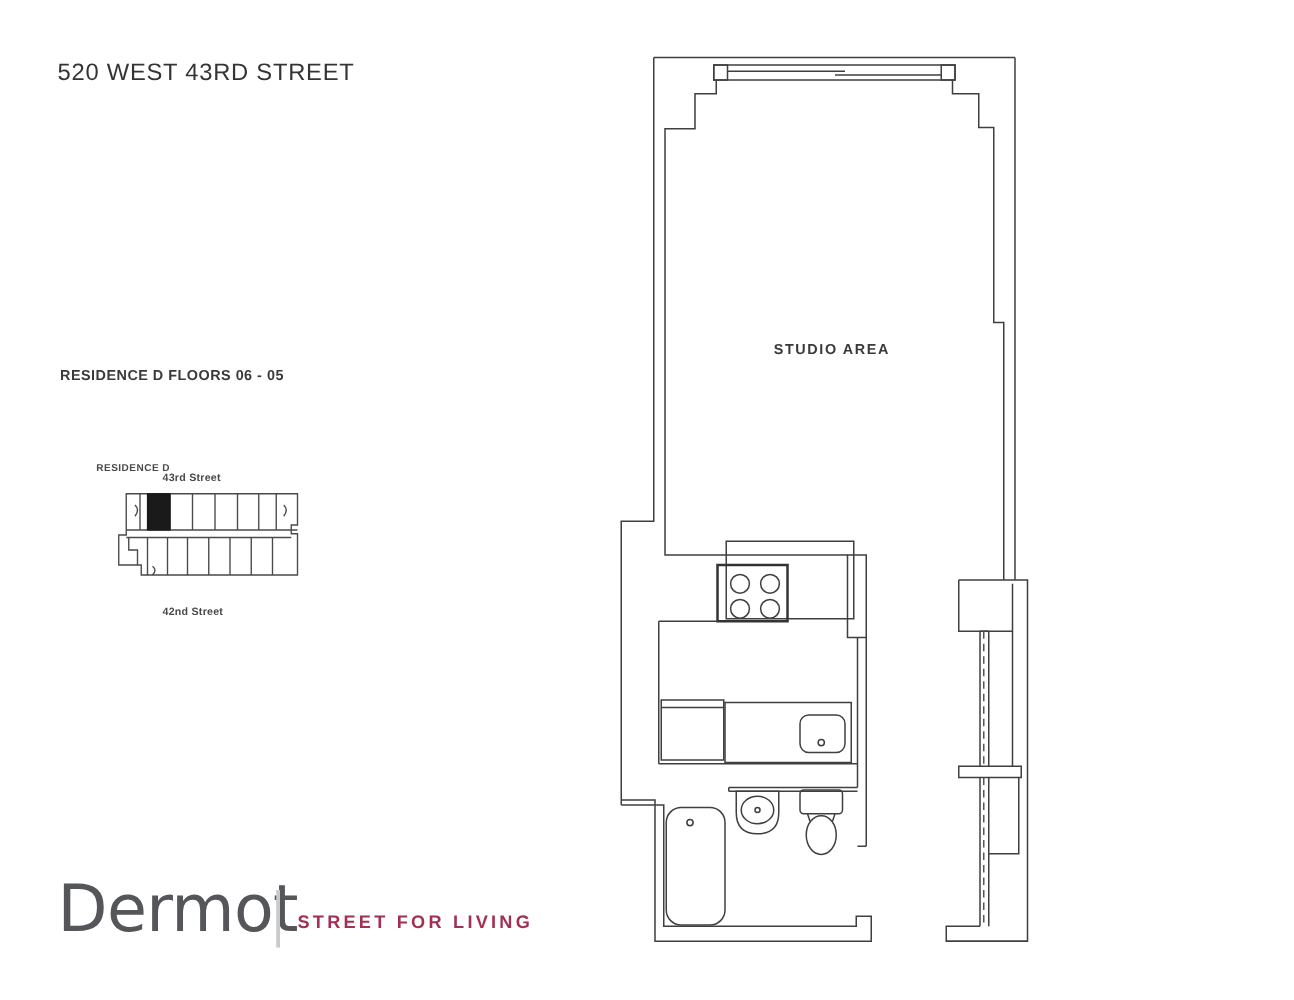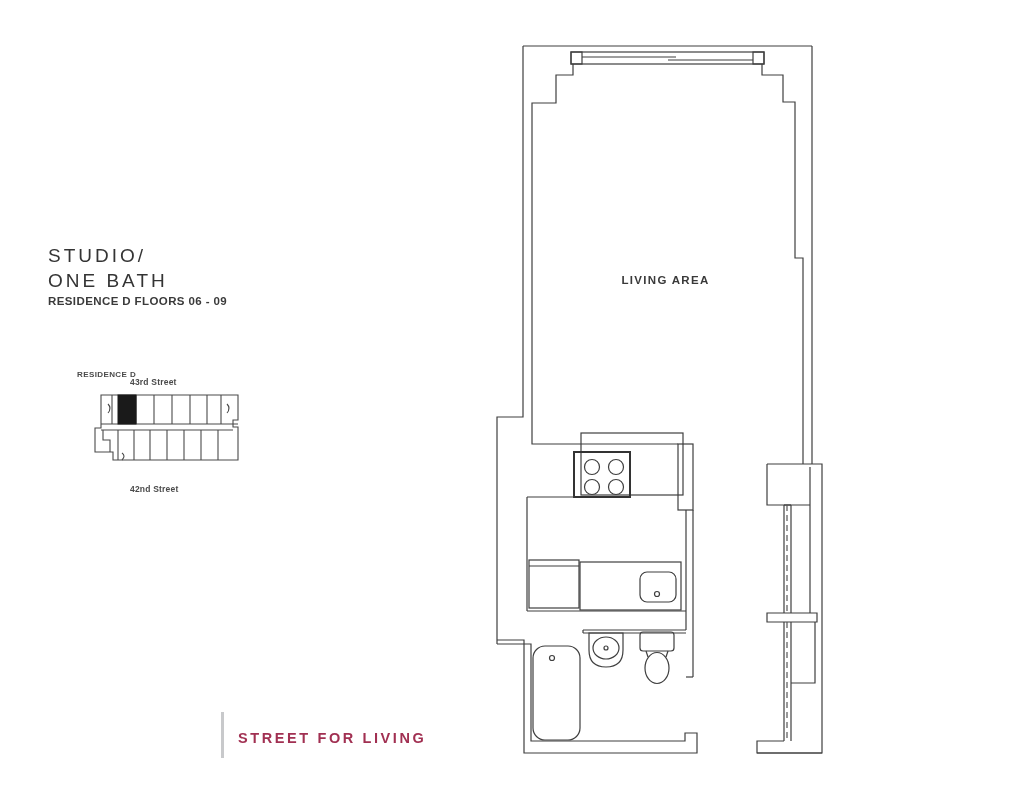--- a/index.html
+++ b/index.html
@@ -186,30 +186,28 @@
       <path class="kp" d="M167,436 V460"></path>
       <path class="kp" d="M167,430 V436"></path>
       <path class="kp" d="M184,430 V460"></path>
       <path class="kp" d="M201,436 V460"></path>
       <path class="kp" d="M201,430 V436"></path>
       <path class="kp" d="M218,430 V460"></path>
       <path class="kp" d="M122,453 Q126,456 122,460"></path>
     </g>
   </svg>
 
-
-  <div class="abs unit-type">
-    <div>STUDIO/</div>
-    <div>ONE BATH</div>
-  </div>
-
-  <div class="abs residence-info">RESIDENCE D FLOORS 06 - 09</div>
+  <div class="abs address">520 WEST 43RD STREET</div>
+
+
+  <div class="abs residence-info">RESIDENCE D FLOORS 06 - 05</div>
 
   <div class="abs keyplan-label">RESIDENCE D</div>
   <div class="abs street-top">43rd Street</div>
   <div class="abs street-bottom">42nd Street</div>
 
-  <div class="abs living-label">LIVING AREA</div>
-
+  <div class="abs living-label">STUDIO AREA</div>
+
+  <div class="abs logo">Dermot</div>
   <div class="abs logo-divider"></div>
   <div class="abs tagline">STREET FOR LIVING</div>
 
 </div>
 
 </body></html>

